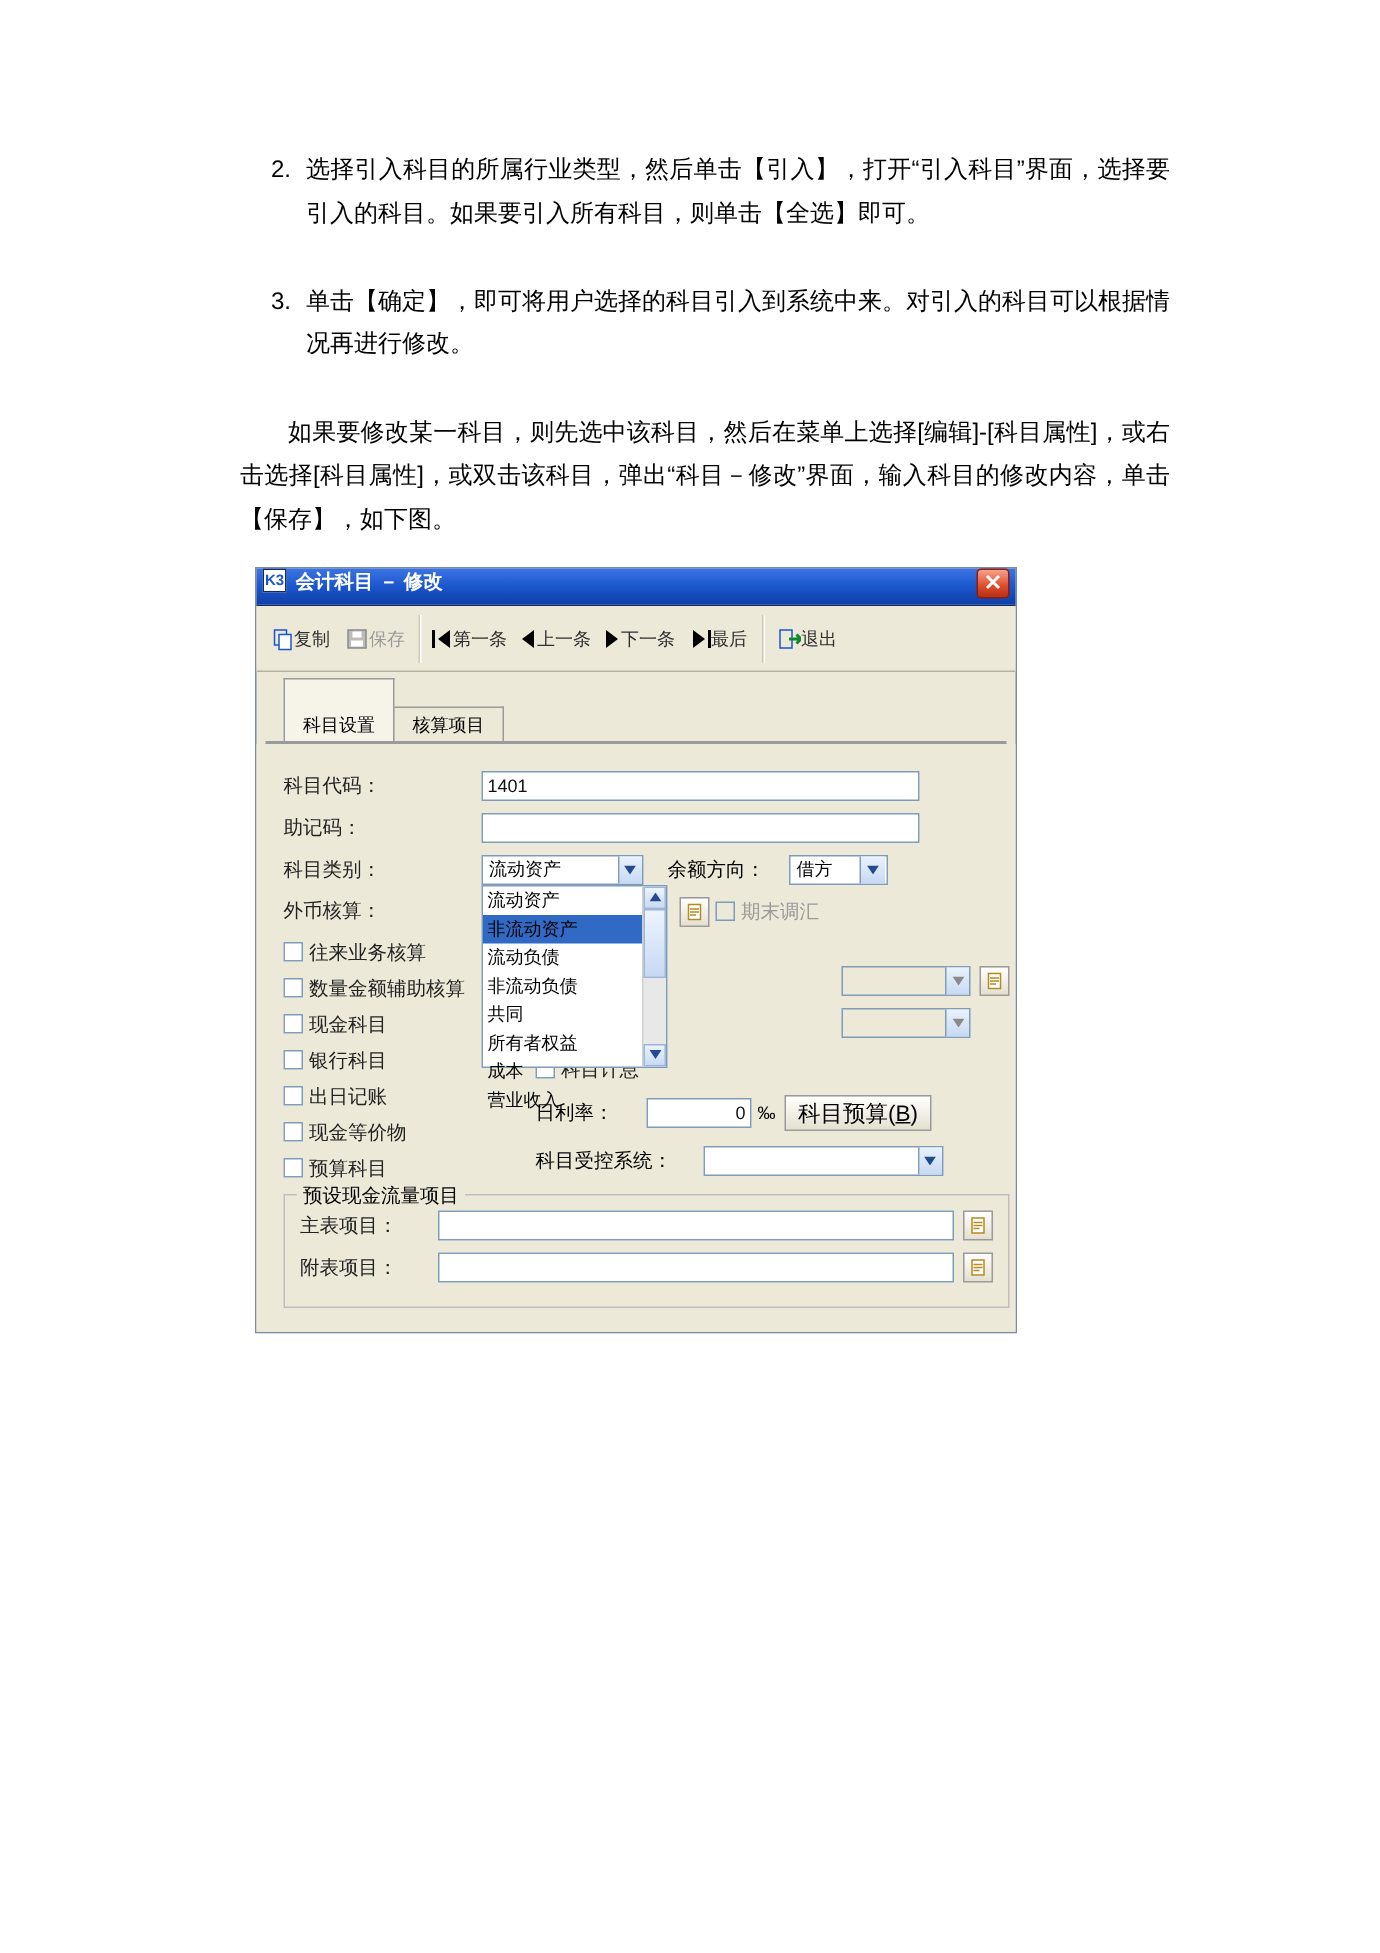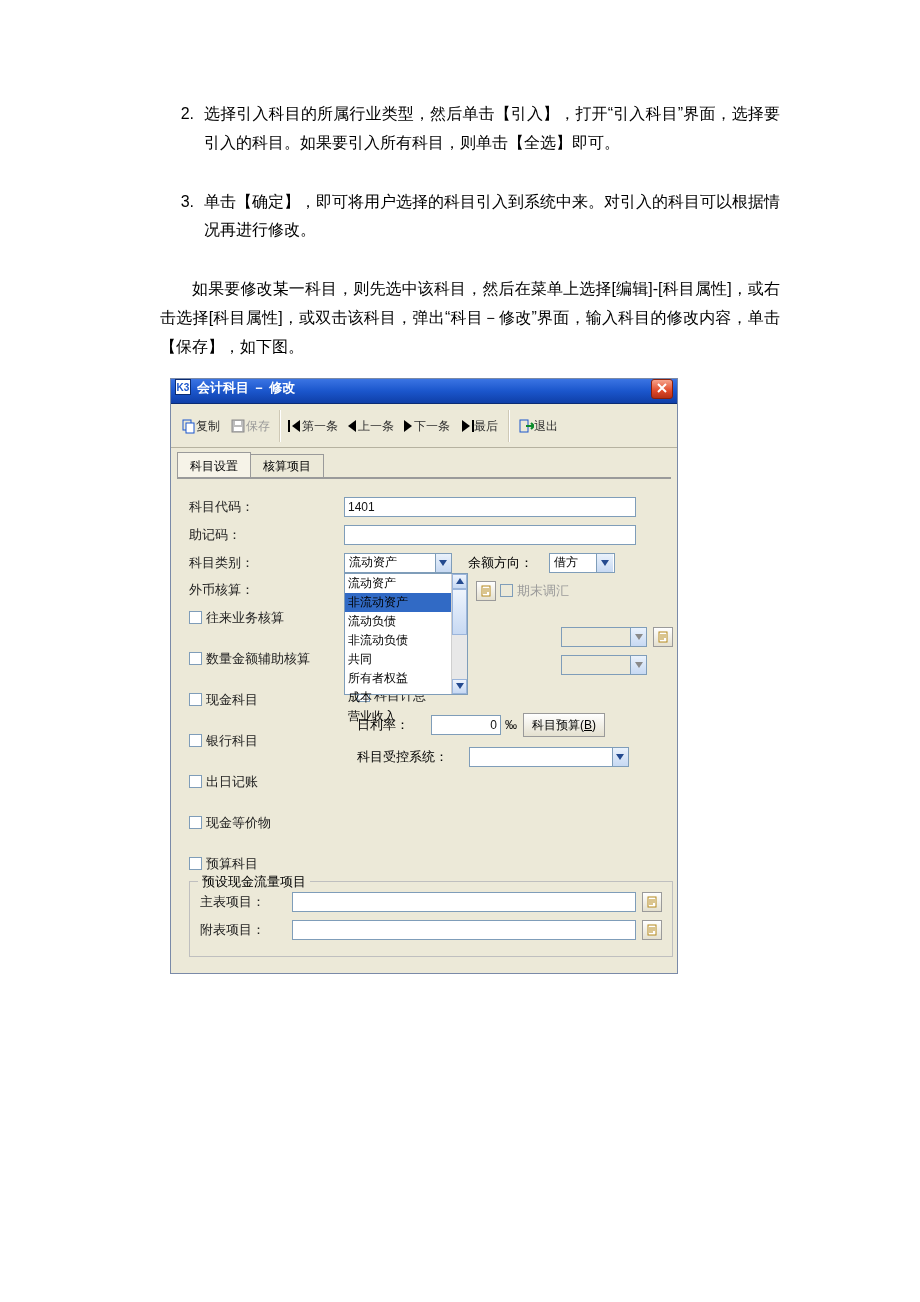--- a/index.html
+++ b/index.html
@@ -85,32 +85,33 @@
     background: #ece9d8;
     padding: 3px 12px 2px 12px;
     font-size: 12px;
     margin-right: -1px;
     position: relative;
     cursor: pointer;
   }
   .tab.active {
     background: #f6f3e8;
     z-index: 2;
-    padding-top: 5px;
+    padding-top: 22px;
+    margin-left: 12px;
   }
   .tab-border { height: 2px; background: #9a9a9a; margin: 0 6px; }
 
   
   .form-area {
     padding: 18px 4px 16px 18px;
     background: #ece9d8;
   }
   .row { display: flex; align-items: center; margin-bottom: 8px; }
   .lab { width: 132px; font-size: 13px; color: #222; }
-  .field-box { flex: 1; display: flex; align-items: center; gap: 8px; margin-left: 23px; }
+  .field-box { flex: 1; display: flex; align-items: center; gap: 8px; }
 
   .textbox {
     height: 20px; border: 1px solid #7f9db9; background: #fff;
     font-size: 12px; padding: 0 3px; box-sizing: border-box;
     color: #111;
   }
   .textbox.w1 { width: 292px; }
 
   .combo {
     display: inline-flex; height: 20px; border: 1px solid #7f9db9; background: #fff;
@@ -152,34 +153,34 @@
     width: 20px; height: 20px;
     border: 1px solid #9a9a9a; background: linear-gradient(to bottom,#fff,#e4e0cf);
     display: inline-flex; align-items: center; justify-content: center; cursor: pointer;
     box-sizing: border-box;
   }
   .sq-btn svg { width: 12px; height: 12px; }
 
   .two-col { display: flex; gap: 18px; }
   .col-left { width: 150px; }
   .col-right { flex: 1; }
-  .stacked-chk { display: flex; flex-direction: column; gap: 23px; }
+  .stacked-chk { display: flex; flex-direction: column; gap: 6px; }
 
   .group {
     border: 1px solid #bfbfbf; padding: 10px 10px 12px 10px; margin-top: 8px;
     position: relative;
   }
   .group .gtitle { position: absolute; top: -9px; left: 8px; background: #ece9d8; padding: 0 4px; font-size: 13px; }
 
   .small-lab { font-size: 13px; width: 74px; display:inline-block;}
   .unit { font-size:12px; margin:0 6px 0 4px;}
   .btn-text {
     height: 22px; padding: 0 8px; border: 1px solid #9a9a9a;
     background: linear-gradient(to bottom,#fff,#e4e0cf);
-    font-size: 12px; display: inline-flex; align-items: center; cursor: pointer;
+    font-size: 15px; display: inline-flex; align-items: center; cursor: pointer;
   }
   .u { text-decoration: underline; }
 
 </style>
 </head>
 <body>
 
 <div class="page">
 
   <div class="ord-item">

